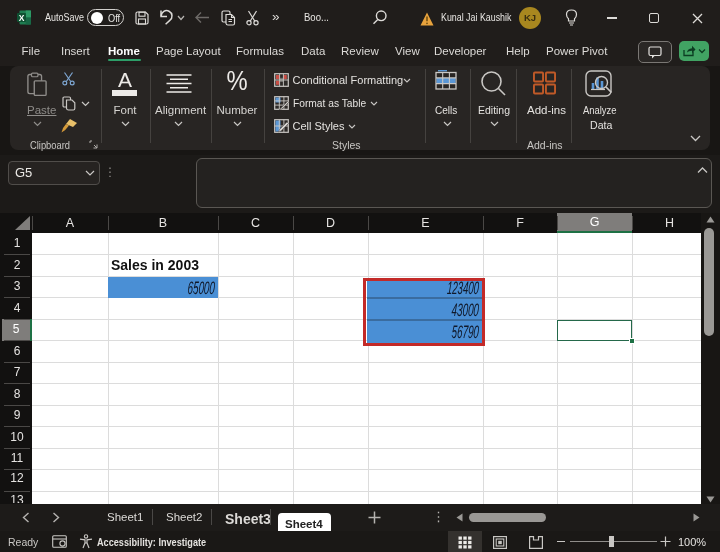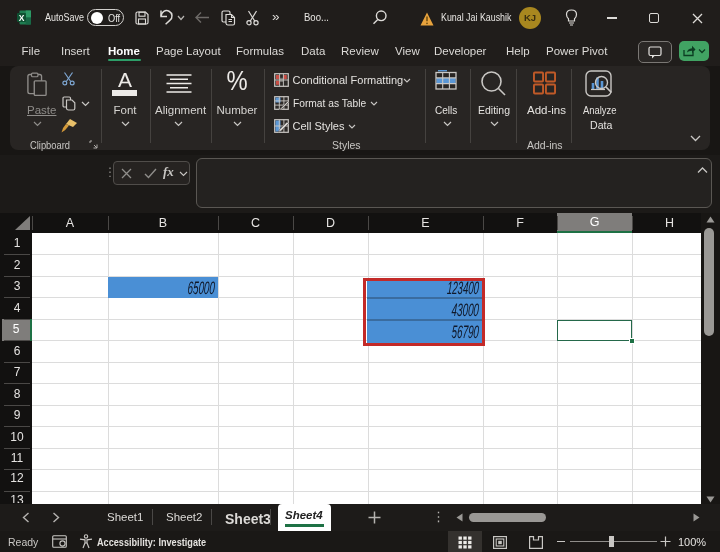--- a/index.html
+++ b/index.html
@@ -256,34 +256,28 @@
   <div class="abs" style="left:572.5px;top:38px;font-size:11.5px;color:#e4e2df;transform:scaleX(0.82);transform-origin:0 50%;">Analyze</div>
   <div class="abs" style="left:579.5px;top:53px;font-size:11.5px;color:#e4e2df;transform:scaleX(0.92);transform-origin:0 50%;">Data</div>
   <svg class="abs" style="left:680px;top:68.5px" width="11" height="7" viewBox="0 0 11 7">
           <path d="M1 1 L5.5 5.5 L10 1" fill="none" stroke="#c9c7c4" stroke-width="1.3"></path>
         </svg>
  </div>
 </div>
 
 <div class="abs" style="left:0;top:155px;width:720px;height:58px;background:#1c1a18;">
 
+  <div class="abs" style="left:8px;top:6px;width:90px;height:22px;background:#262321;border:1px solid #504d4a;border-radius:4px;">
+    <div class="abs" style="left:6px;top:3px;font-size:13px;color:#eceae7;">G5</div>
+    <svg class="abs" style="left:76px;top:8px" width="10" height="7" viewBox="0 0 10 7">
+          <path d="M1 1 L5 5 L9 1" fill="none" stroke="#c9c7c4" stroke-width="1.2"></path>
+        </svg>
+  </div>
   <div class="abs" style="left:104px;top:11px;color:#8f8d8a;font-size:12px;line-height:12px;">⋮</div>
 
-  <div class="abs" style="left:113px;top:6px;width:75px;height:22px;background:#262321;border:1px solid #504d4a;border-radius:4px;">
-    <svg class="abs" style="left:7px;top:6px" width="11" height="11" viewBox="0 0 11 11">
-          <path d="M1 1 L10 10 M10 1 L1 10" stroke="#8f8d8a" stroke-width="1.3"></path>
-        </svg>
-    <svg class="abs" style="left:30px;top:6px" width="13" height="11" viewBox="0 0 13 11">
-          <path d="M1 6 L4.5 9.5 L12 1" fill="none" stroke="#8f8d8a" stroke-width="1.4"></path>
-        </svg>
-    <div class="abs" style="left:49px;top:2px;font-size:13px;font-style:italic;color:#c9c7c4;font-family:'Liberation Serif',serif;font-weight:bold;">fx</div>
-    <svg class="abs" style="left:65px;top:9px" width="9" height="6" viewBox="0 0 9 6">
-          <path d="M1 1 L4.5 4.5 L8 1" fill="none" stroke="#c9c7c4" stroke-width="1.1"></path>
-        </svg>
-  </div>
 
   <div class="abs" style="left:196px;top:3px;width:514px;height:48px;background:#242220;border:1px solid #5a5753;border-radius:6px;">
     <svg class="abs" style="left:500px;top:8px" width="11" height="7" viewBox="0 0 11 7">
           <path d="M1 5.5 L5.5 1 L10 5.5" fill="none" stroke="#c9c7c4" stroke-width="1.3"></path>
         </svg>
   </div>
 </div>
 
 <div class="abs" style="left:0;top:213px;width:720px;height:291px;background:#121110;">
 
@@ -368,20 +362,21 @@
           <rect x="2" y="129" width="26" height="1"></rect>
       <rect x="2" y="150" width="26" height="1"></rect>
           <rect x="2" y="172" width="26" height="1"></rect>
       <rect x="2" y="193" width="26" height="1"></rect>
           <rect x="2" y="215" width="26" height="1"></rect>
       <rect x="2" y="236" width="26" height="1"></rect>
           <rect x="2" y="258" width="26" height="1"></rect>
     </g>
   </svg>
 
+  <div class="abs" style="left:111px;top:42px;width:110px;height:21px;font-size:14px;font-weight:bold;color:#111;line-height:21px;">Sales in 2003</div>
   <div class="abs" style="left:108px;top:63.5px;width:110px;height:21.5px;background:#4a8fd5;"></div>
   <div class="abs" style="left:108px;top:62.5px;width:107px;height:21.5px;font-size:18px;font-style:italic;color:#101829;text-align:right;line-height:24px;transform:scaleX(0.545) skewX(-7deg);transform-origin:100% 50%;">65000</div>
 
   <div class="abs" style="left:367px;top:64.5px;width:115px;height:65.5px;background:#4a8fd5;"></div>
   <svg class="abs" style="left:367px;top:64.5px" width="115" height="66" viewBox="0 0 115 66">
     <line x1="0" y1="20" x2="115" y2="20" stroke="#2b4a6b" stroke-width="1.2"></line>
     <line x1="0" y1="42" x2="115" y2="42" stroke="#2b4a6b" stroke-width="1.2"></line>
   </svg>
   <div class="abs" style="left:367px;top:64px;width:112px;height:21px;font-size:18px;font-style:italic;color:#101829;text-align:right;line-height:23px;transform:scaleX(0.53) skewX(-7deg);transform-origin:100% 50%;">123400</div>
   <div class="abs" style="left:367px;top:86px;width:112px;height:21px;font-size:18px;font-style:italic;color:#101829;text-align:right;line-height:23px;transform:scaleX(0.545) skewX(-7deg);transform-origin:100% 50%;">43000</div>
@@ -409,21 +404,21 @@
   <svg class="abs" style="left:52px;top:8px" width="8" height="11" viewBox="0 0 8 11">
         <path d="M1.5 1 L6.5 5.5 L1.5 10" fill="none" stroke="#b5b3b0" stroke-width="1.4"></path>
       </svg>
   <div class="abs" style="left:107px;top:7px;font-size:11.5px;color:#dcdad7;">Sheet1</div>
   <div class="abs" style="left:152px;top:5px;width:1px;height:16px;background:#4a4846;"></div>
   <div class="abs" style="left:166px;top:7px;font-size:11.5px;color:#dcdad7;">Sheet2</div>
   <div class="abs" style="left:211px;top:5px;width:1px;height:16px;background:#4a4846;"></div>
   <div class="abs" style="left:225px;top:7px;font-size:14px;color:#dcdad7;font-weight:bold;">Sheet3</div>
   <div class="abs" style="left:270px;top:5px;width:1px;height:16px;background:#4a4846;"></div>
 
-  <div class="abs" style="left:278px;top:0px;width:53px;height:27px;background:#ffffff;border-radius:4px 4px 0 0;font-style:italic;">
+  <div class="abs" style="left:278px;top:9px;width:53px;height:27px;background:#ffffff;border-radius:4px 4px 0 0;">
     <div class="abs" style="left:7px;top:5px;font-size:11.5px;font-weight:bold;color:#222;">Sheet4</div>
     <div class="abs" style="left:7px;top:20px;width:39px;height:2.5px;background:#1e7145;"></div>
   </div>
   <svg class="abs" style="left:368px;top:7px" width="13" height="13" viewBox="0 0 13 13">
         <path d="M6.5 0.5 L6.5 12.5 M0.5 6.5 L12.5 6.5" stroke="#b5b3b0" stroke-width="1.5"></path>
       </svg>
   <div class="abs" style="left:432px;top:5px;color:#b5b3b0;font-size:13px;line-height:16px;">⋮</div>
 
   <svg class="abs" style="left:456px;top:9px" width="7" height="9" viewBox="0 0 7 9">
         <path d="M6.5 0.5 L0.5 4.5 L6.5 8.5 Z" fill="#9a9895"></path>

